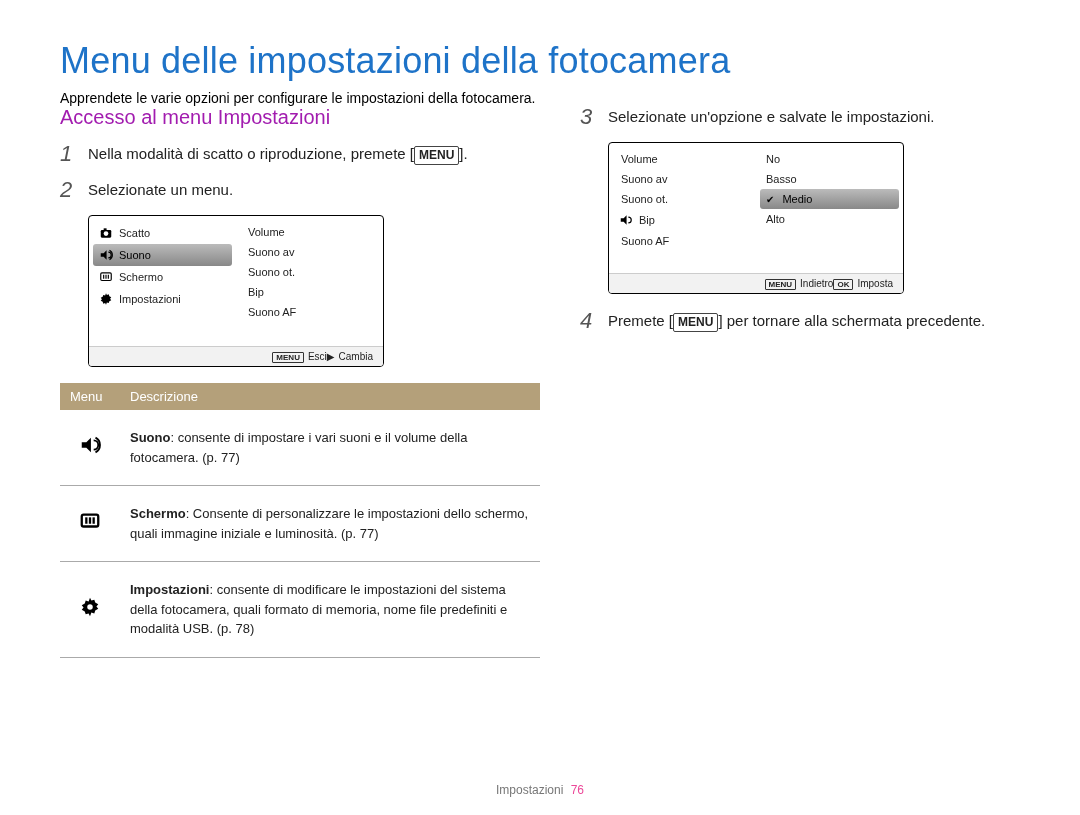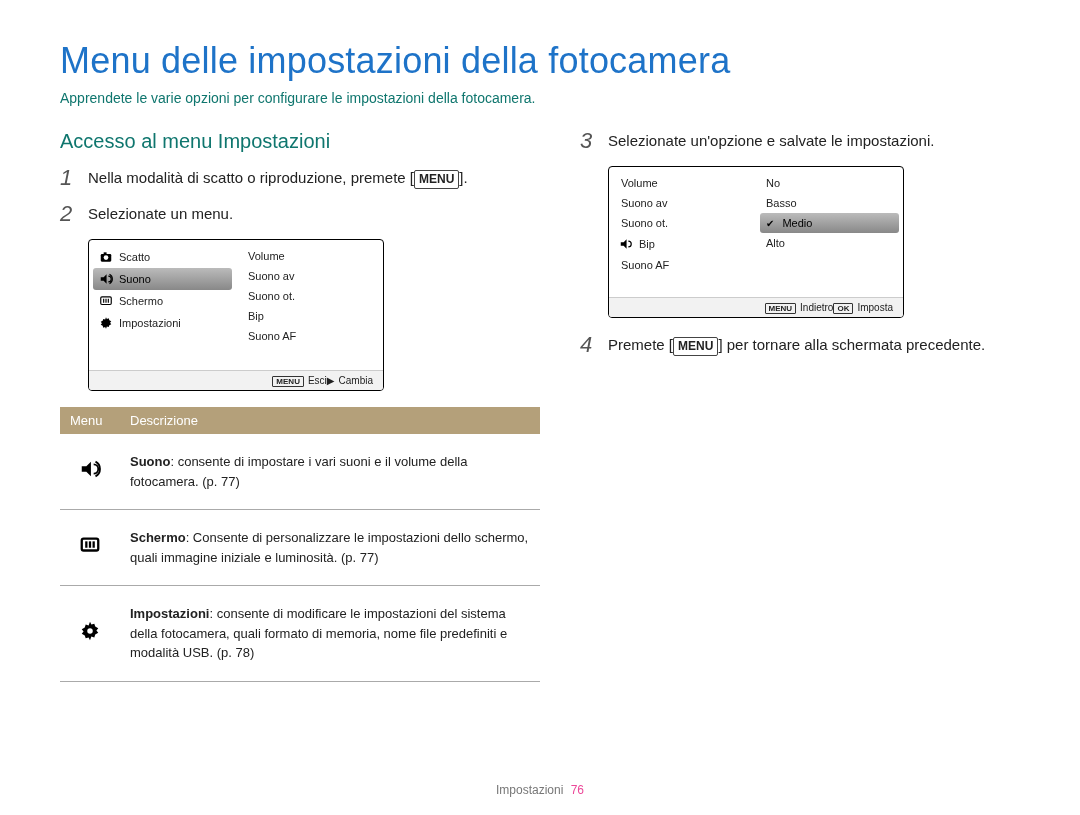--- a/index.html
+++ b/index.html
@@ -14,28 +14,27 @@
   }
   .page-title {
     font-size: 36px;
     color: #1e73c8;
     font-weight: 400;
     margin-bottom: 8px;
     letter-spacing: .2px;
   }
   .intro {
     font-size: 14px;
-    color: #0f766e;
-    margin-bottom: 24px;
+    color: #000000;
   }
   .columns { display: flex; gap: 40px; }
   .col { flex: 1 1 50%; }
   .section-title {
     font-size: 20px;
-    color: #0f766e;
+    color: #a21caf;
     font-weight: 400;
     margin-bottom: 14px;
   }
   .step { display: flex; gap: 10px; margin-bottom: 14px; }
   .step-num {
     font-style: italic;
     font-size: 22px;
     color: #555;
     line-height: 1;
     width: 18px;

